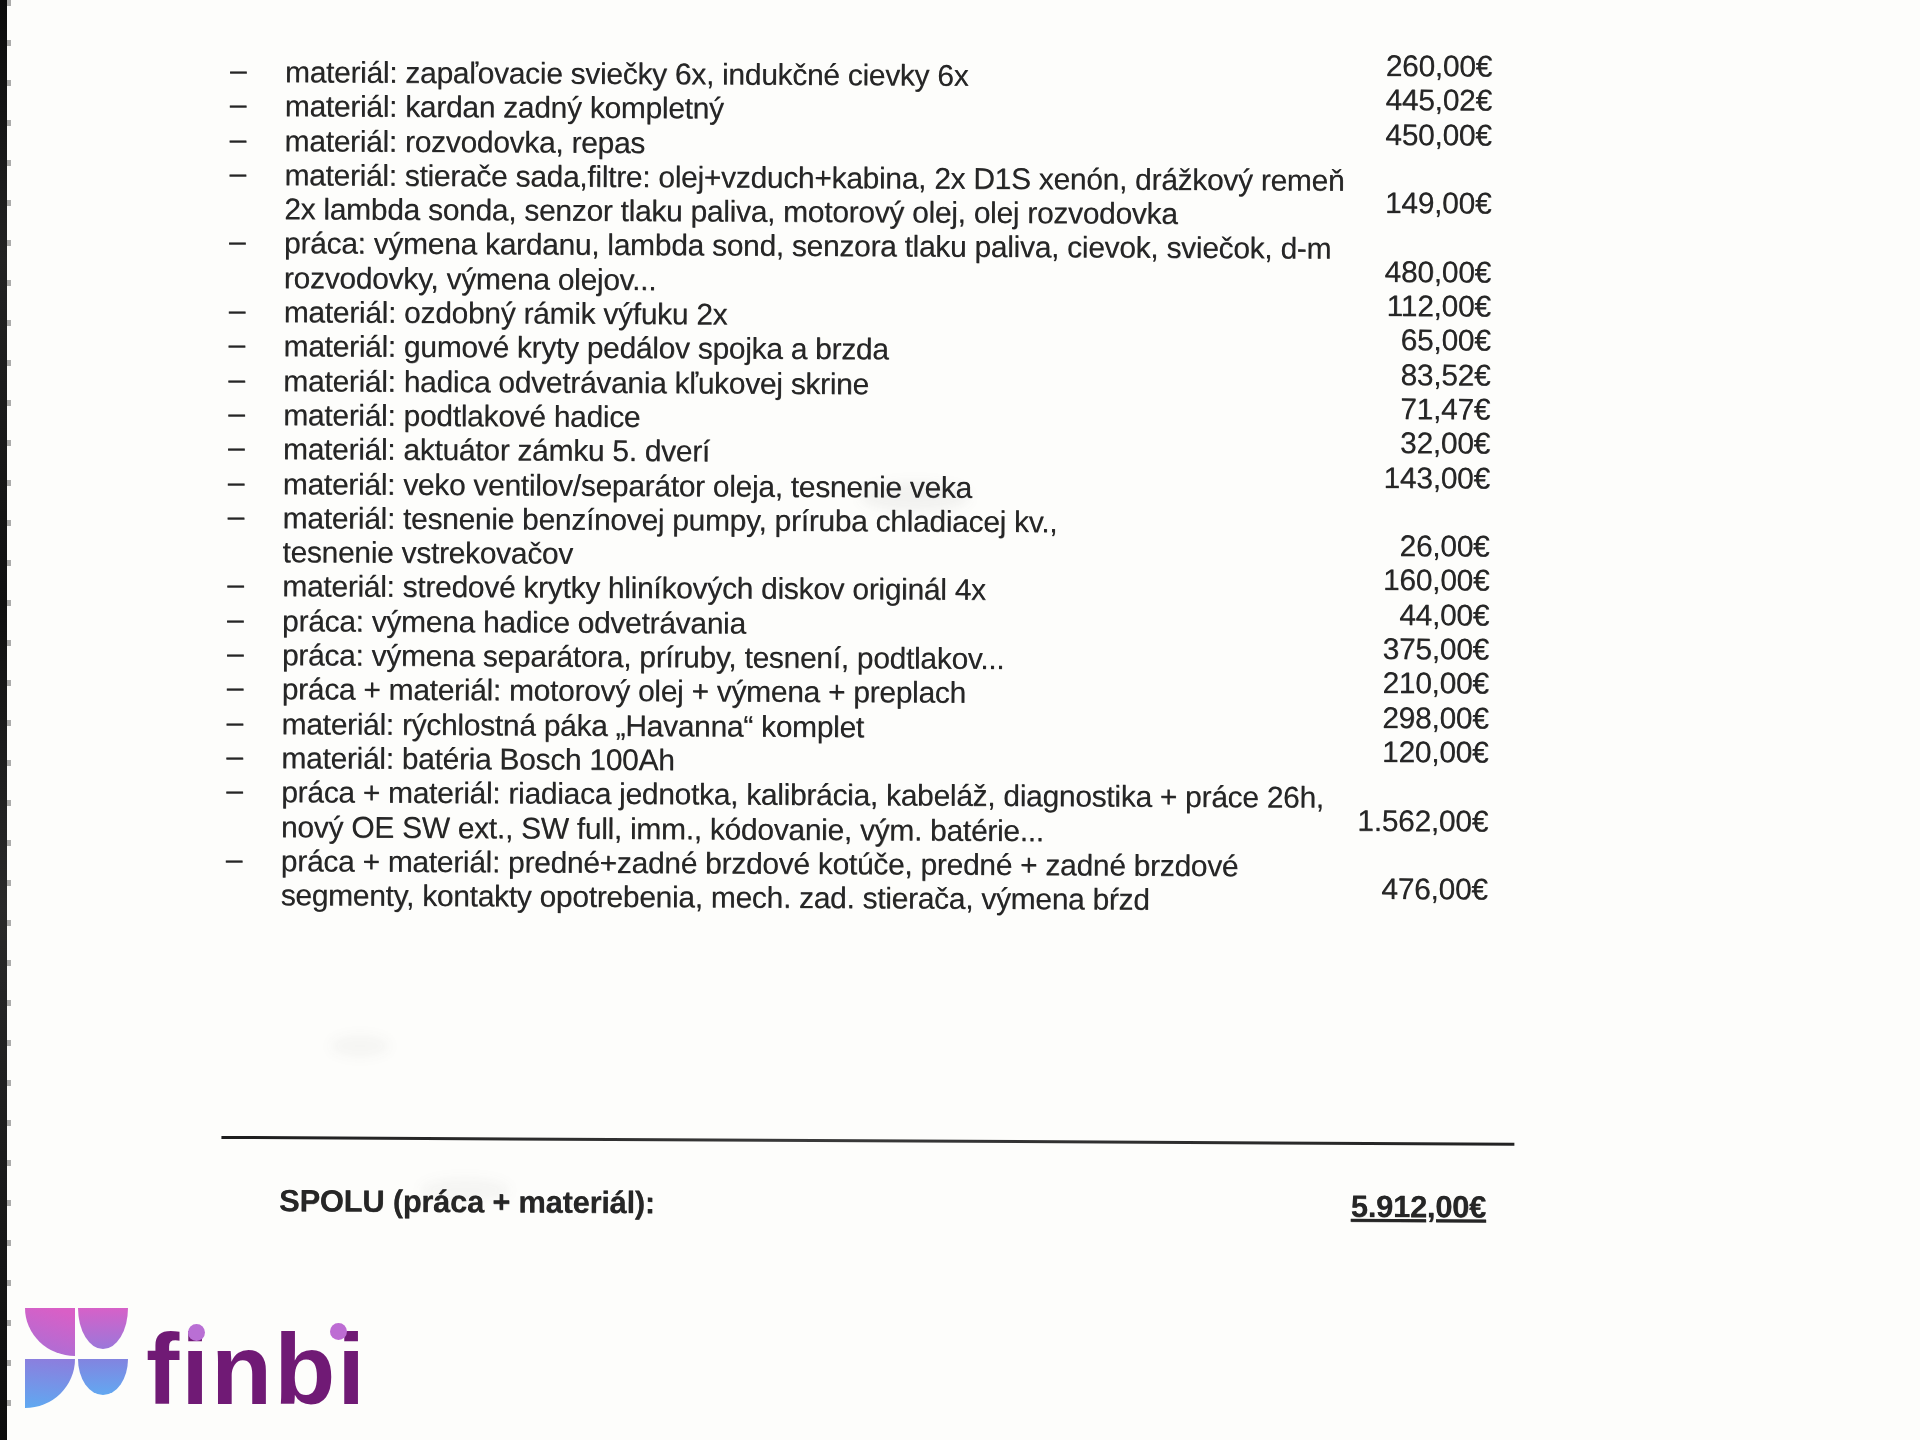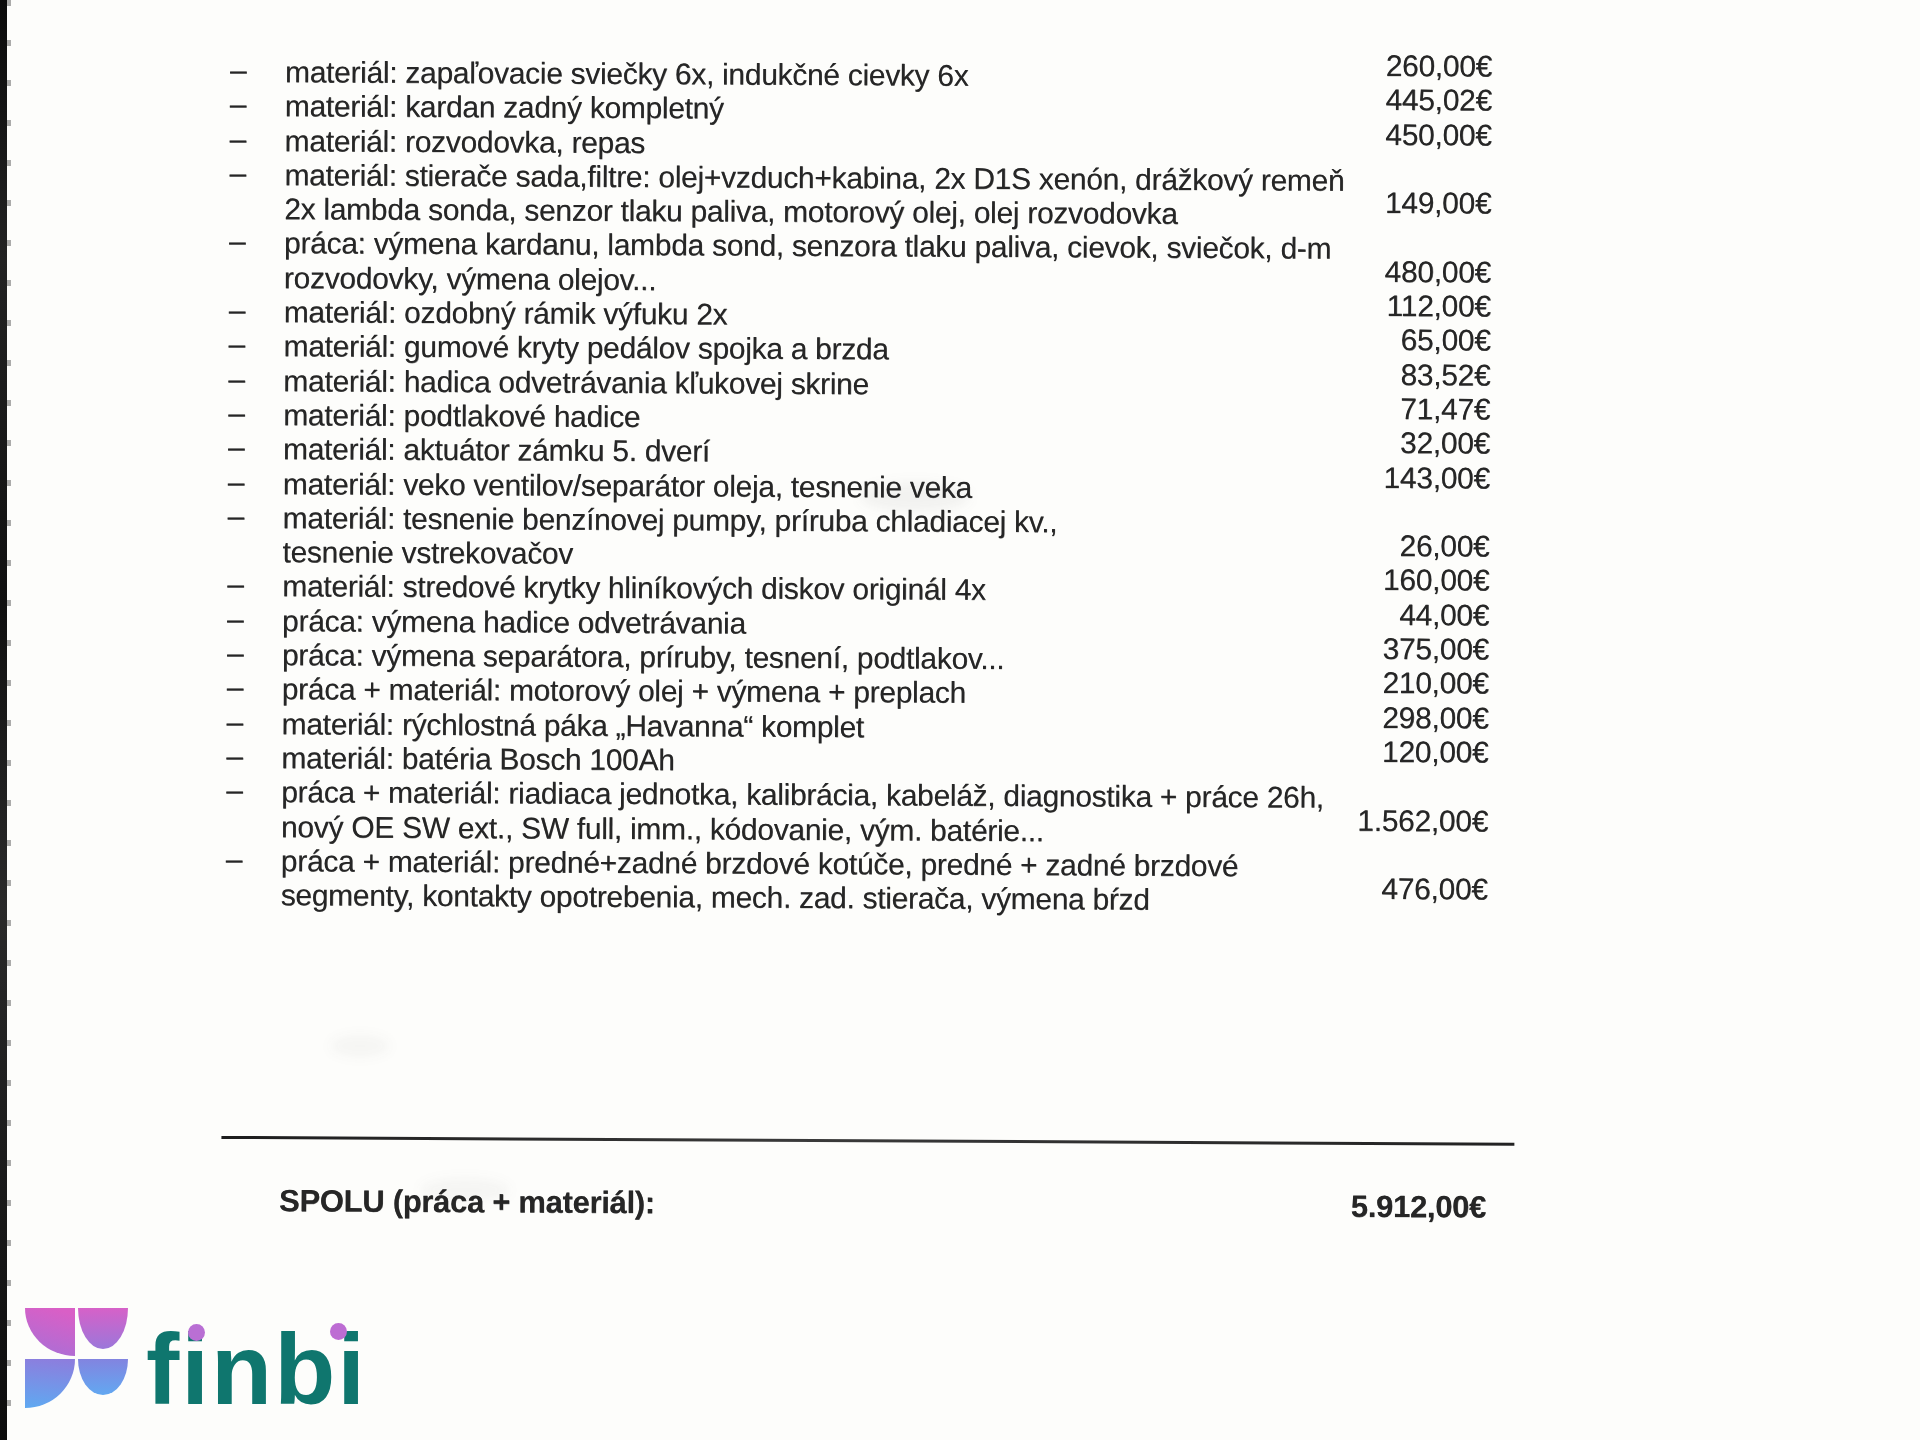--- a/index.html
+++ b/index.html
@@ -40,37 +40,37 @@
 
   .rule{
     position:absolute;left:227px;top:1136px;width:1293px;height:3px;
     background:linear-gradient(90deg,#1d1d1d,#3a3a3a 45%,#222 100%);
   }
   .total-row{
     position:absolute;left:228px;top:1183px;width:1264px;padding-left:57px;box-sizing:border-box;
     font-size:31px;font-weight:bold;letter-spacing:-.3px;
     text-shadow:.3px .3px .4px rgba(20,20,20,.6);
   }
-  .total-value{position:absolute;right:0;top:0;}
+  .total-value{position:absolute;right:0;top:0;text-decoration:underline;}
 
   
   .watermark{position:absolute;left:0;top:0;}
   .logo-mark{position:absolute;left:25px;top:1308px;width:103px;height:100px;}
   .q{position:absolute;}
   .q1{left:0;top:0;width:50px;height:48px;border-radius:0 0 0 100%;
       background:linear-gradient(195deg,#d95fc6 10%,#a96fd6 95%);}
   .q2{left:53px;top:0;width:50px;height:41px;border-radius:0 0 50% 50% / 0 0 100% 100%;
       background:linear-gradient(180deg,#d661c8 0%,#9b77da 100%);}
   .q3{left:0;top:51px;width:50px;height:49px;border-radius:0 0 100% 0;
       background:linear-gradient(185deg,#8e7cdd 0%,#5fa9f1 100%);}
   .q4{left:53px;top:51px;width:50px;height:36px;border-radius:0 0 50% 50% / 0 0 100% 100%;
       background:linear-gradient(180deg,#8284e0 0%,#62a8f1 100%);}
   .logo-text{
     position:absolute;left:146px;top:1312px;
-    font-size:100px;font-weight:bold;letter-spacing:2px;color:#0f766e;
+    font-size:100px;font-weight:bold;letter-spacing:2px;color:#701a75;
   }
   .dot{position:absolute;width:17px;height:17px;border-radius:50%;}
   .dot1{left:188px;top:1324px;background:#b96fd4;}
   .dot2{left:330px;top:1323px;background:#bd6cd3;}
 </style>
 </head>
 <body>
 
 <div class="page">
 

